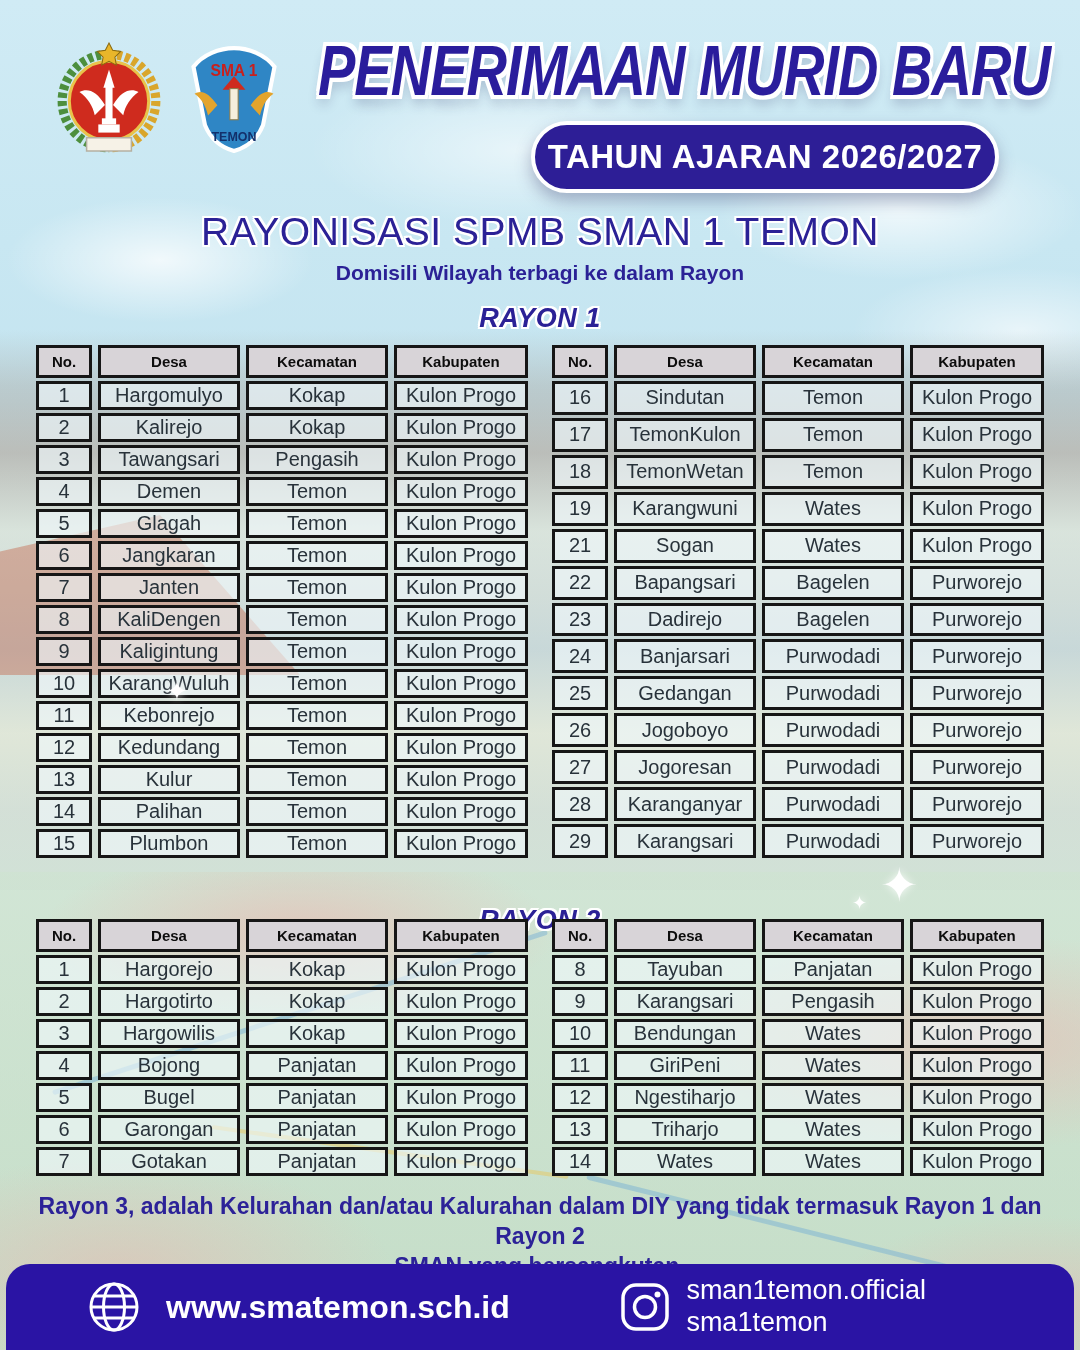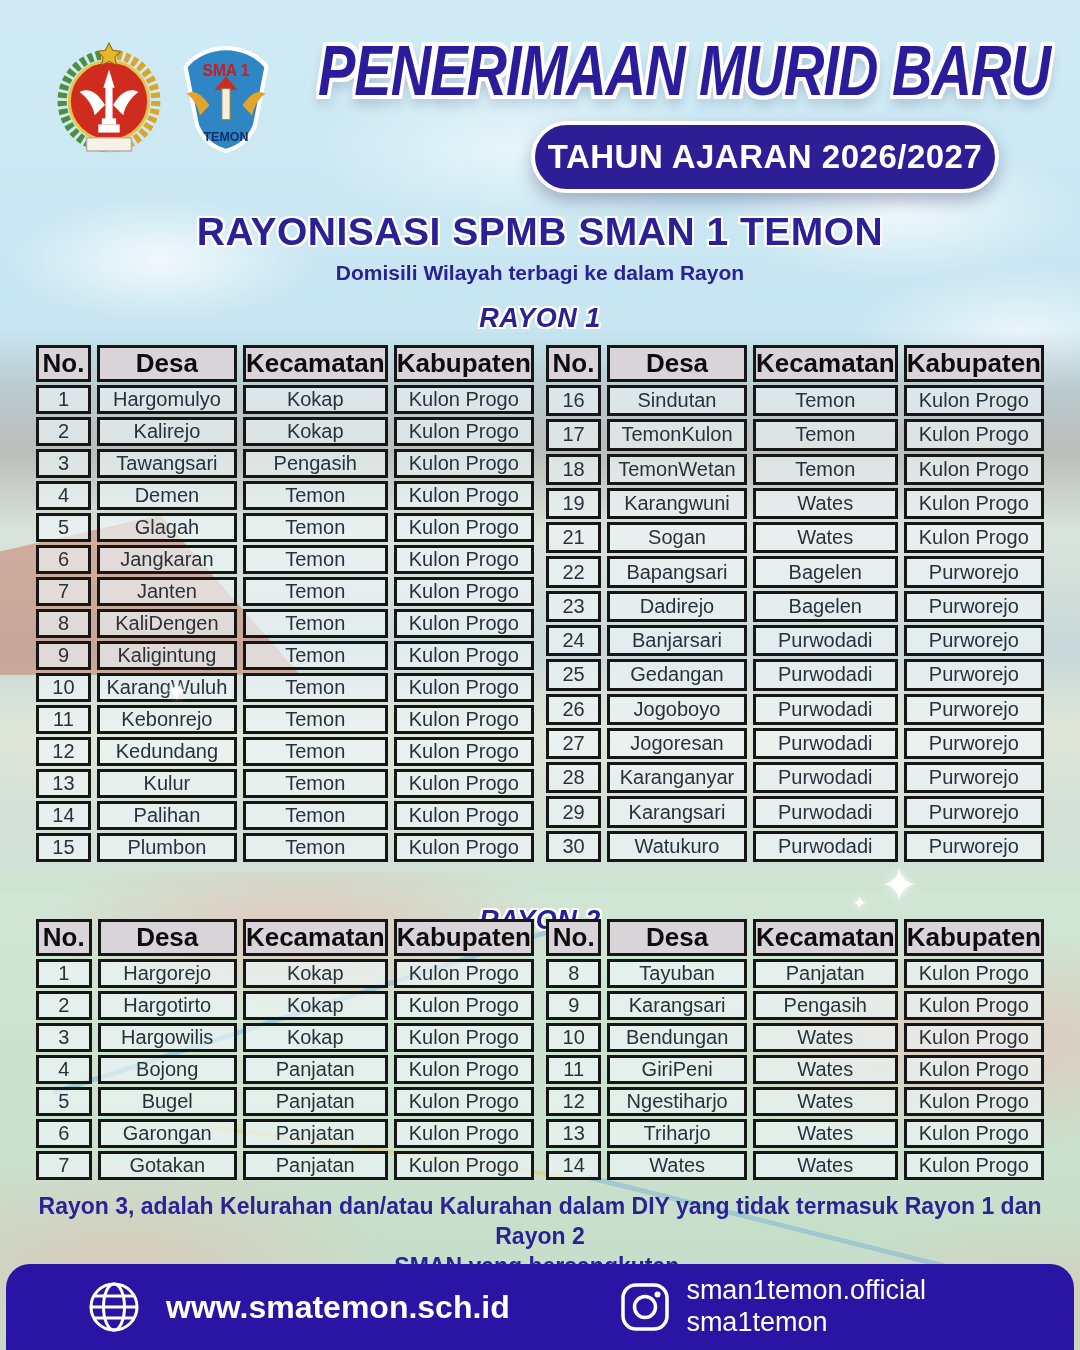--- a/index.html
+++ b/index.html
@@ -35,49 +35,49 @@
       radial-gradient(420px 150px at 980px 170px, rgba(238,176,170,.5),  rgba(238,176,170,0) 72%),
       radial-gradient(380px 160px at 120px 400px, rgba(238,176,170,.45), rgba(238,176,170,0) 72%),
       radial-gradient(300px 120px at 1040px 430px,rgba(238,176,170,.4),  rgba(238,176,170,0) 72%),
       linear-gradient(180deg, rgba(206,228,208,.55), rgba(189,216,192,.6)); }
   .court-line { position:absolute; background:rgba(112,174,212,.45); border-radius:3px; }
   .cl1 { width:520px; height:5px; left:40px;  top:1010px; transform:rotate(-18deg); }
   .cl2 { width:460px; height:5px; left:580px; top:1230px; transform:rotate(14deg); }
   .cl3 { width:360px; height:4px; left:210px; top:1150px; transform:rotate(8deg); background:rgba(231,200,96,.5); }
 
   
-  .logos { position:absolute; top:42px; left:56px; display:flex; gap:16px; align-items:center; }
+  .logos { position:absolute; top:42px; left:56px; display:flex; gap:24px; align-items:center; }
   .main-title { position:absolute; top:30px; left:318px; width:712px; text-align:center;
     font-size:56px; font-weight:bold; font-style:italic; letter-spacing:-1px;
     color:#2a1d9c; transform:scaleY(1.25); transform-origin:top center; white-space:nowrap;
     text-shadow:-3px -3px 0 #fff,3px -3px 0 #fff,-3px 3px 0 #fff,3px 3px 0 #fff,0 -3px 0 #fff,0 3px 0 #fff,-3px 0 0 #fff,3px 0 0 #fff,0 7px 10px rgba(40,40,90,.25); }
   .badge-pill { position:absolute; top:121px; left:531px; width:468px; height:72px;
     background:#2d1e96; border:4px solid #fff; border-radius:38px;
     display:flex; align-items:center; justify-content:center;
     color:#fff; font-size:33px; font-weight:bold; letter-spacing:.5px;
     box-shadow:0 8px 16px rgba(60,60,110,.35); }
 
   
   .outlined { text-shadow:-2px -2px 0 #fff,2px -2px 0 #fff,-2px 2px 0 #fff,2px 2px 0 #fff,0 -2px 0 #fff,0 2px 0 #fff,-2px 0 0 #fff,2px 0 0 #fff; }
   .rayonisasi { position:absolute; top:210px; left:0; width:100%; text-align:center;
-    font-size:39px; font-weight:bold; color:#2b2196; letter-spacing:.5px; }
+    font-size:39px; font-weight:normal; color:#2b2196; letter-spacing:.5px; }
   .subtitle { position:absolute; top:261px; left:0; width:100%; text-align:center;
     font-size:21px; font-weight:bold; color:#2b2196; }
   .rayon-label { position:absolute; left:0; width:100%; text-align:center;
     font-size:27px; font-weight:bold; color:#2b2196; letter-spacing:.5px;font-style:italic; }
   .rayon1-label { top:303px; }
   .rayon2-label { top:905px; }
 
   
   .tables { position:absolute; left:30px; width:1020px; display:flex; justify-content:space-between; }
   .tables-r1 { top:342px; }
   .tables-r2 { top:916px; }
   table.data-table { border-collapse:separate; border-spacing:6px 3px; table-layout:fixed; }
   .data-table th, .data-table td { border:3px solid #161616; text-align:center; overflow:hidden; white-space:nowrap; }
-  .data-table th { background:#d8d4d8; color:#0d0d0d; font-size:26px; font-weight:bold; height:33px; }
+  .data-table th { background:#d8d4d8; color:#0d0d0d; font-size:15px; font-weight:bold; height:33px; }
   .data-table td { background:rgba(241,249,251,.62); color:#28323a; font-size:20px; height:28px; }
   col.c-no  { width:56px; }
   col.c-desa{ width:142px; }
   col.c-kec { width:142px; }
   col.c-kab { width:134px; }
 
   
   .note { position:absolute; top:1192px; left:30px; width:1020px; text-align:center;
     font-size:23px; font-weight:bold; color:#2c2298; line-height:1.3; }
   .footer-bar { position:absolute; left:6px; right:6px; bottom:0; height:86px;
@@ -335,26 +335,20 @@
             <td>Karanganyar</td>
             <td>Purwodadi</td>
             <td>Purworejo</td>
           </tr>
           <tr>
             <td>29</td>
             <td>Karangsari</td>
             <td>Purwodadi</td>
             <td>Purworejo</td>
           </tr>
-          <tr>
-            <td>30</td>
-            <td>Watukuro</td>
-            <td>Purwodadi</td>
-            <td>Purworejo</td>
-          </tr>
         </tbody>
       </table>
   </div>
 
   <div class="sparkle sp1">✦</div>
   <div class="sparkle sp2">✦</div>
   <div class="sparkle sp3">✦</div>
 
   <div class="rayon-label rayon2-label outlined">RAYON 2</div>
   <div class="tables tables-r2">

